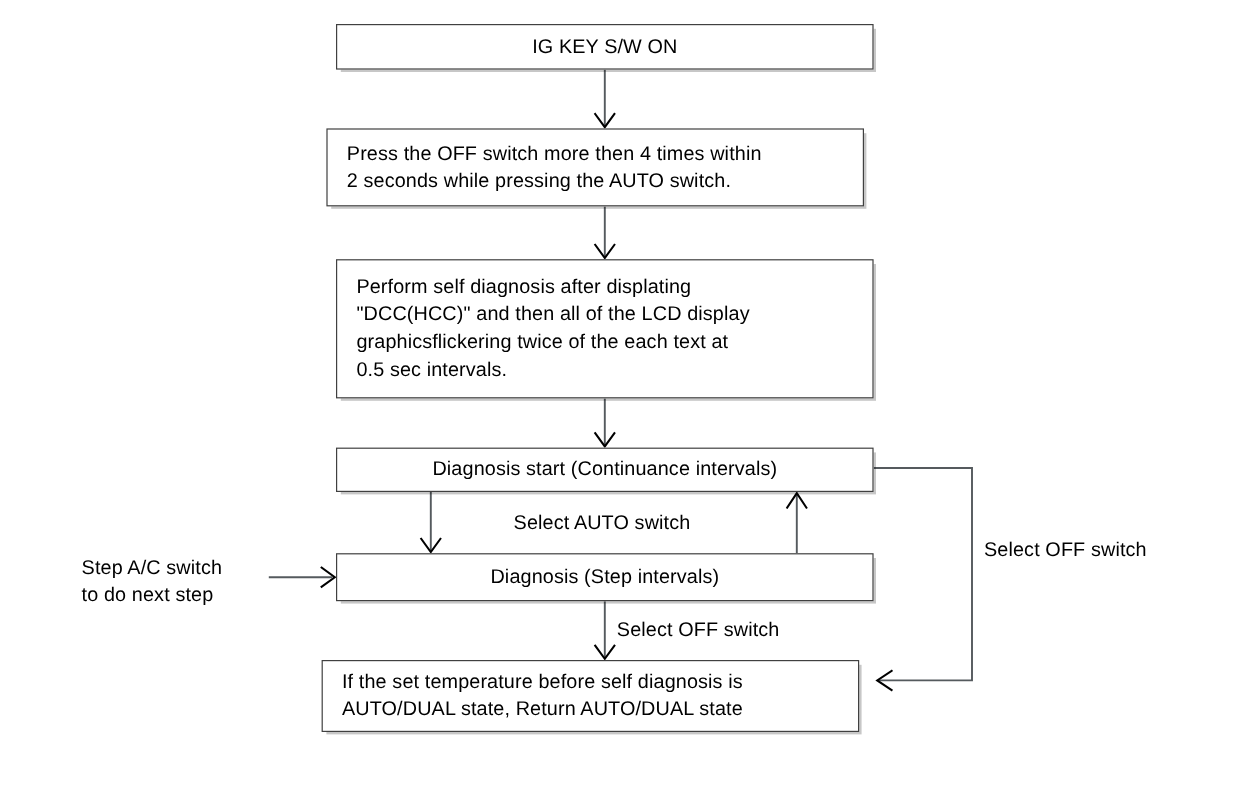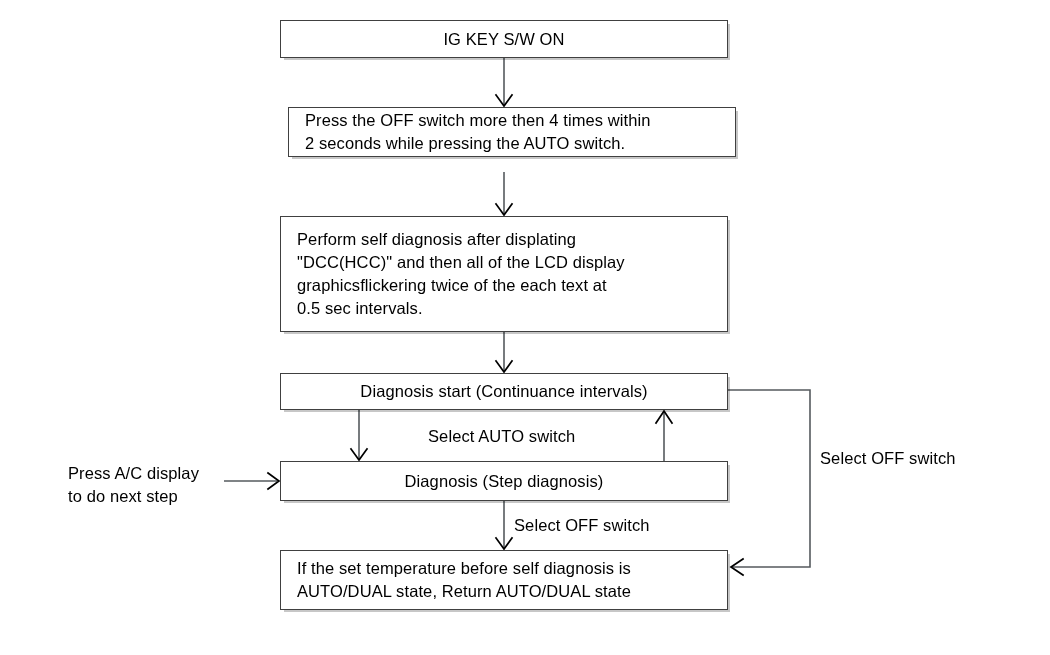--- a/index.html
+++ b/index.html
@@ -125,46 +125,46 @@
     <g>
       <line x1="224" y1="481" x2="277" y2="481"></line>
       <polyline class="head" points="268,473 279,481 268,489"></polyline>
     </g>
   </svg>
 
   <div class="box center" style="left:280px; top:20px; width:448px; height:38px;">
     <span class="box-text">IG KEY S/W ON</span>
   </div>
 
-  <div class="box left" style="left:288px; top:107px; width:448px; height:50px;">
+  <div class="box left" style="left:272px; top:107px; width:448px; height:65px;">
     <span class="box-text">Press the OFF switch more then 4 times within
 2 seconds while pressing the AUTO switch.</span>
   </div>
 
   <div class="box left" style="left:280px; top:216px; width:448px; height:116px;">
     <span class="box-text">Perform self diagnosis after displating
 "DCC(HCC)" and then all of the LCD display
 graphicsflickering twice of the each text at
 0.5 sec intervals.</span>
   </div>
 
   <div class="box center" style="left:280px; top:373px; width:448px; height:37px;">
     <span class="box-text">Diagnosis start (Continuance intervals)</span>
   </div>
 
   <div class="box center" style="left:280px; top:461px; width:448px; height:40px;">
-    <span class="box-text">Diagnosis (Step diagnosis)</span>
+    <span class="box-text">Diagnosis (Step intervals)</span>
   </div>
 
-  <div class="box left" style="left:280px; top:550px; width:448px; height:60px;">
+  <div class="box left" style="left:268px; top:550px; width:448px; height:60px;">
     <span class="box-text">If the set temperature before self diagnosis is
 AUTO/DUAL state, Return AUTO/DUAL state</span>
   </div>
 
-  <div class="label" style="left:68px; top:462px; width:160px; text-align:left;">Press A/C display
+  <div class="label" style="left:68px; top:462px; width:160px; text-align:left;">Step A/C switch
 to do next step</div>
 
   <div class="label" style="left:428px; top:425px; width:160px; text-align:left;">Select AUTO switch</div>
 
   <div class="label" style="left:514px; top:514px; width:180px; text-align:left;">Select OFF switch</div>
 
   <div class="label" style="left:820px; top:447px; width:180px; text-align:left;">Select OFF switch</div>
 
 </div>
 

